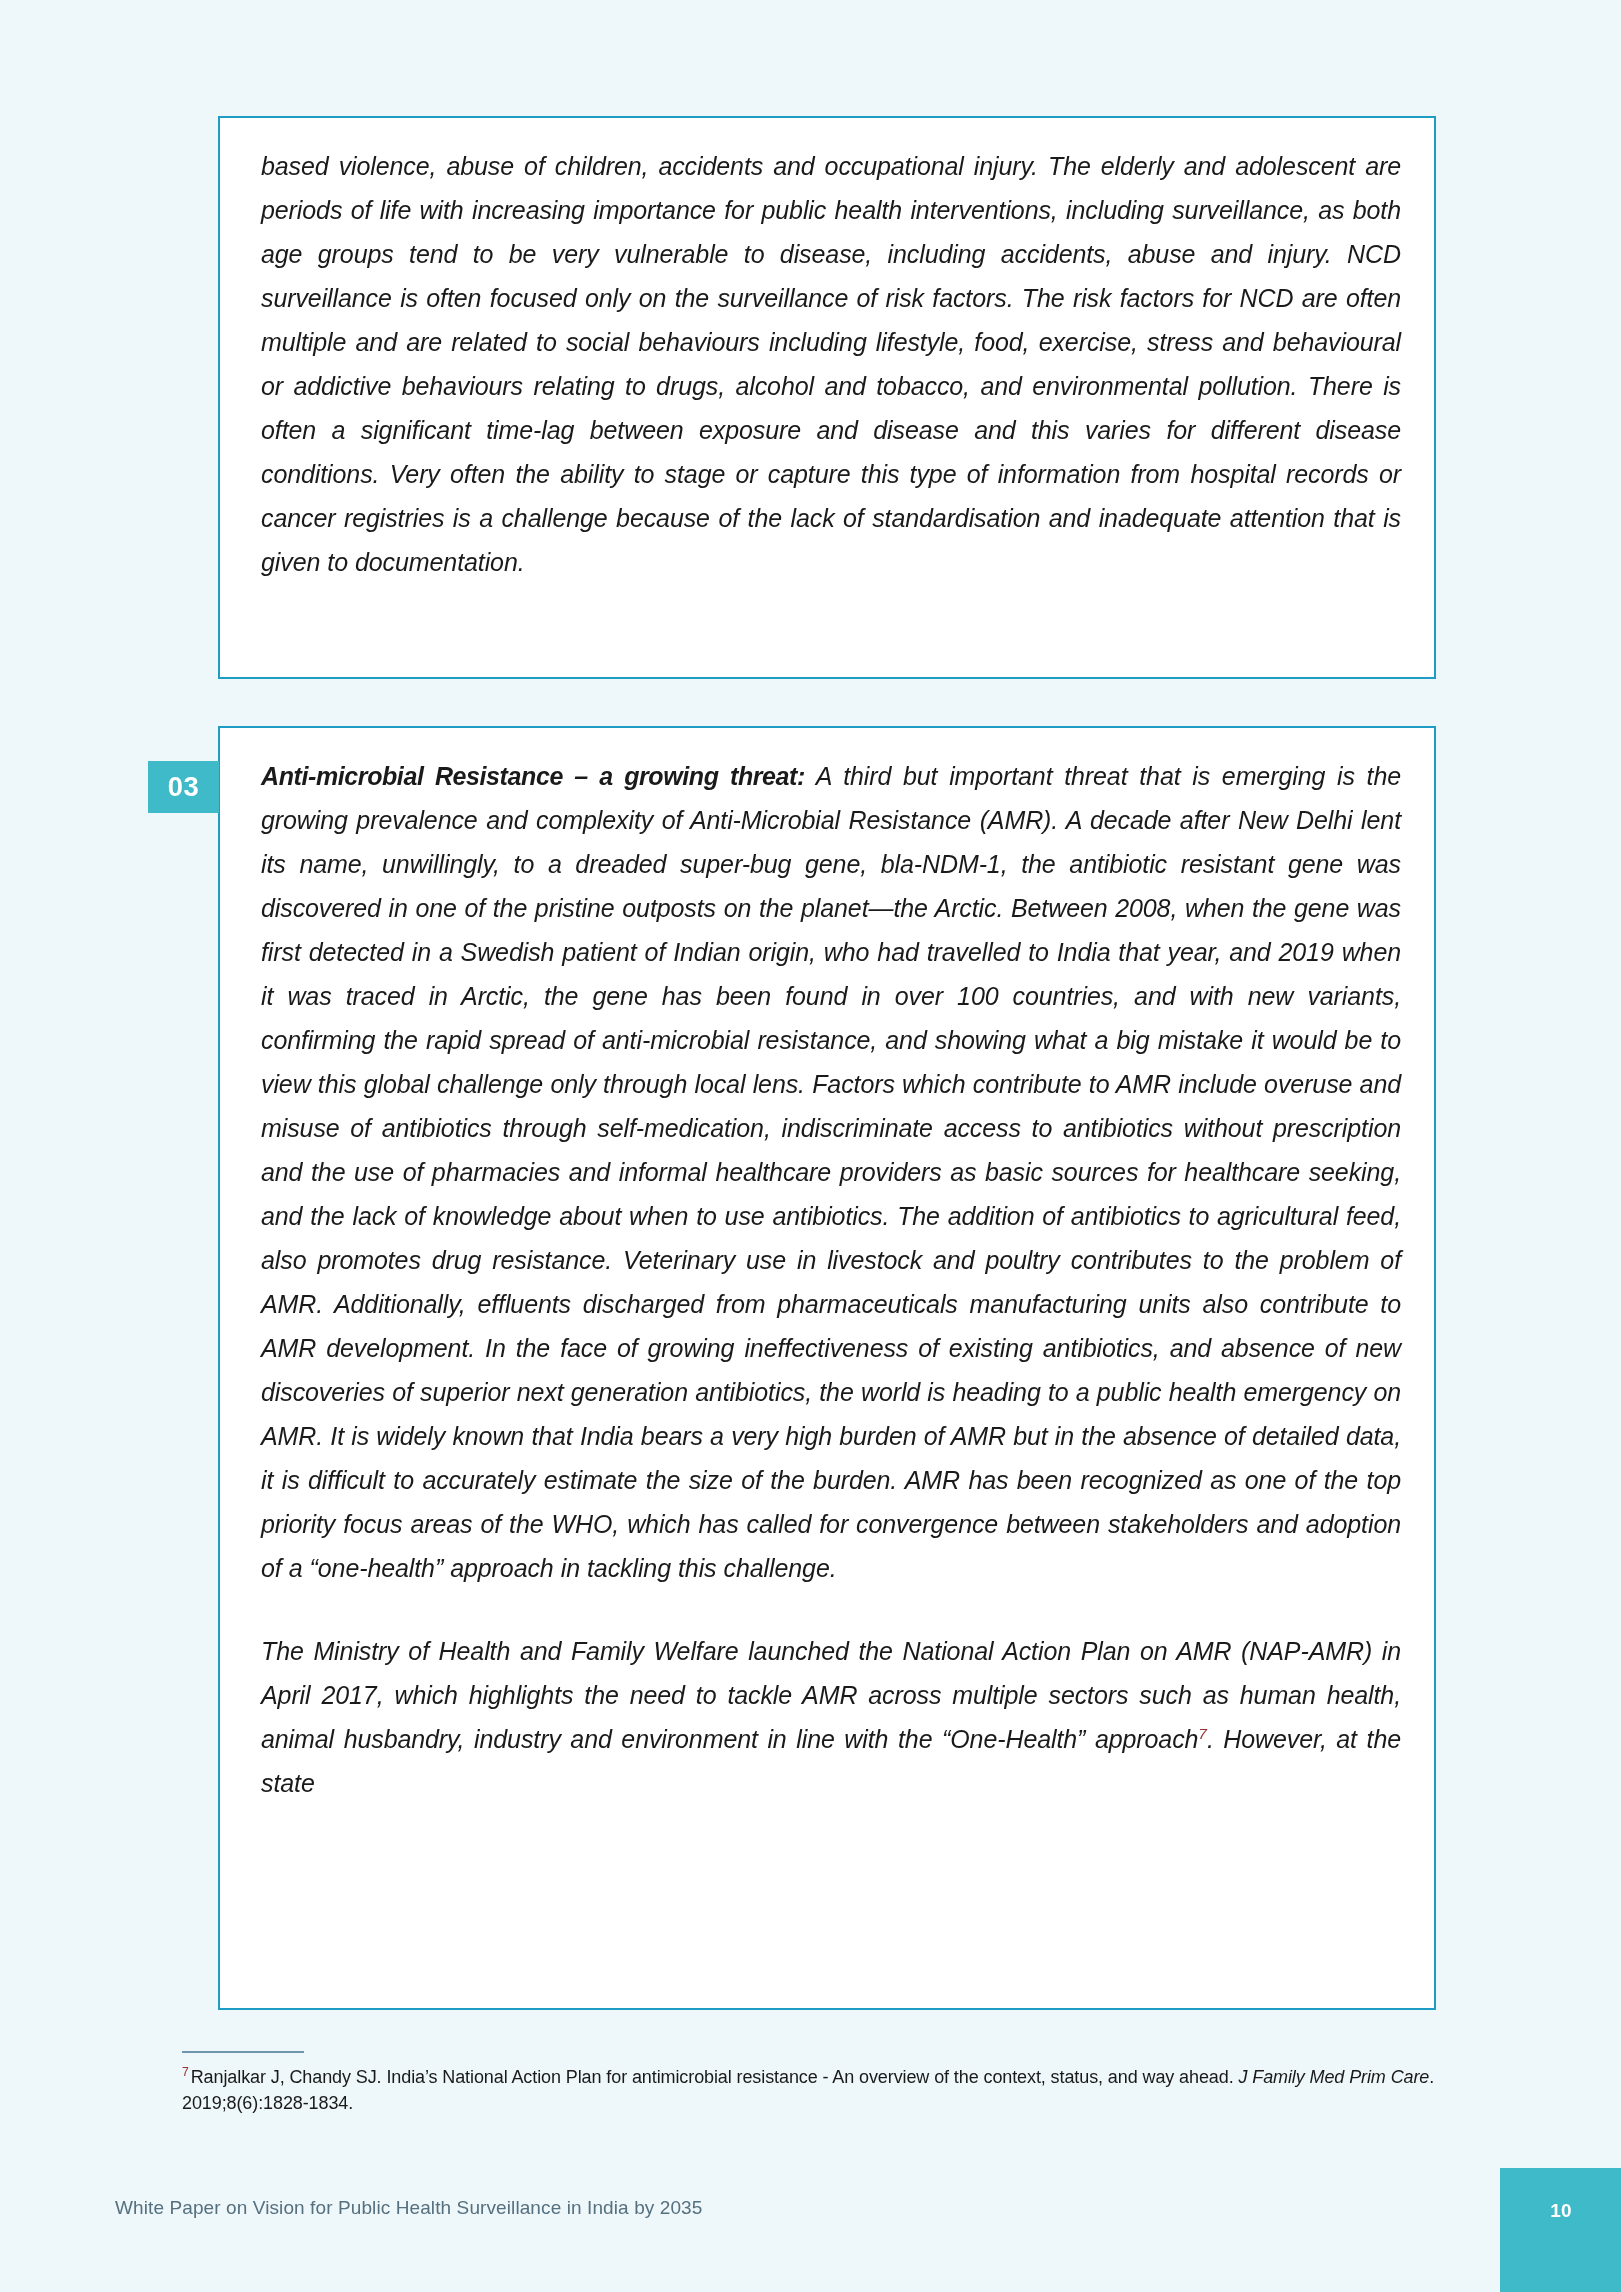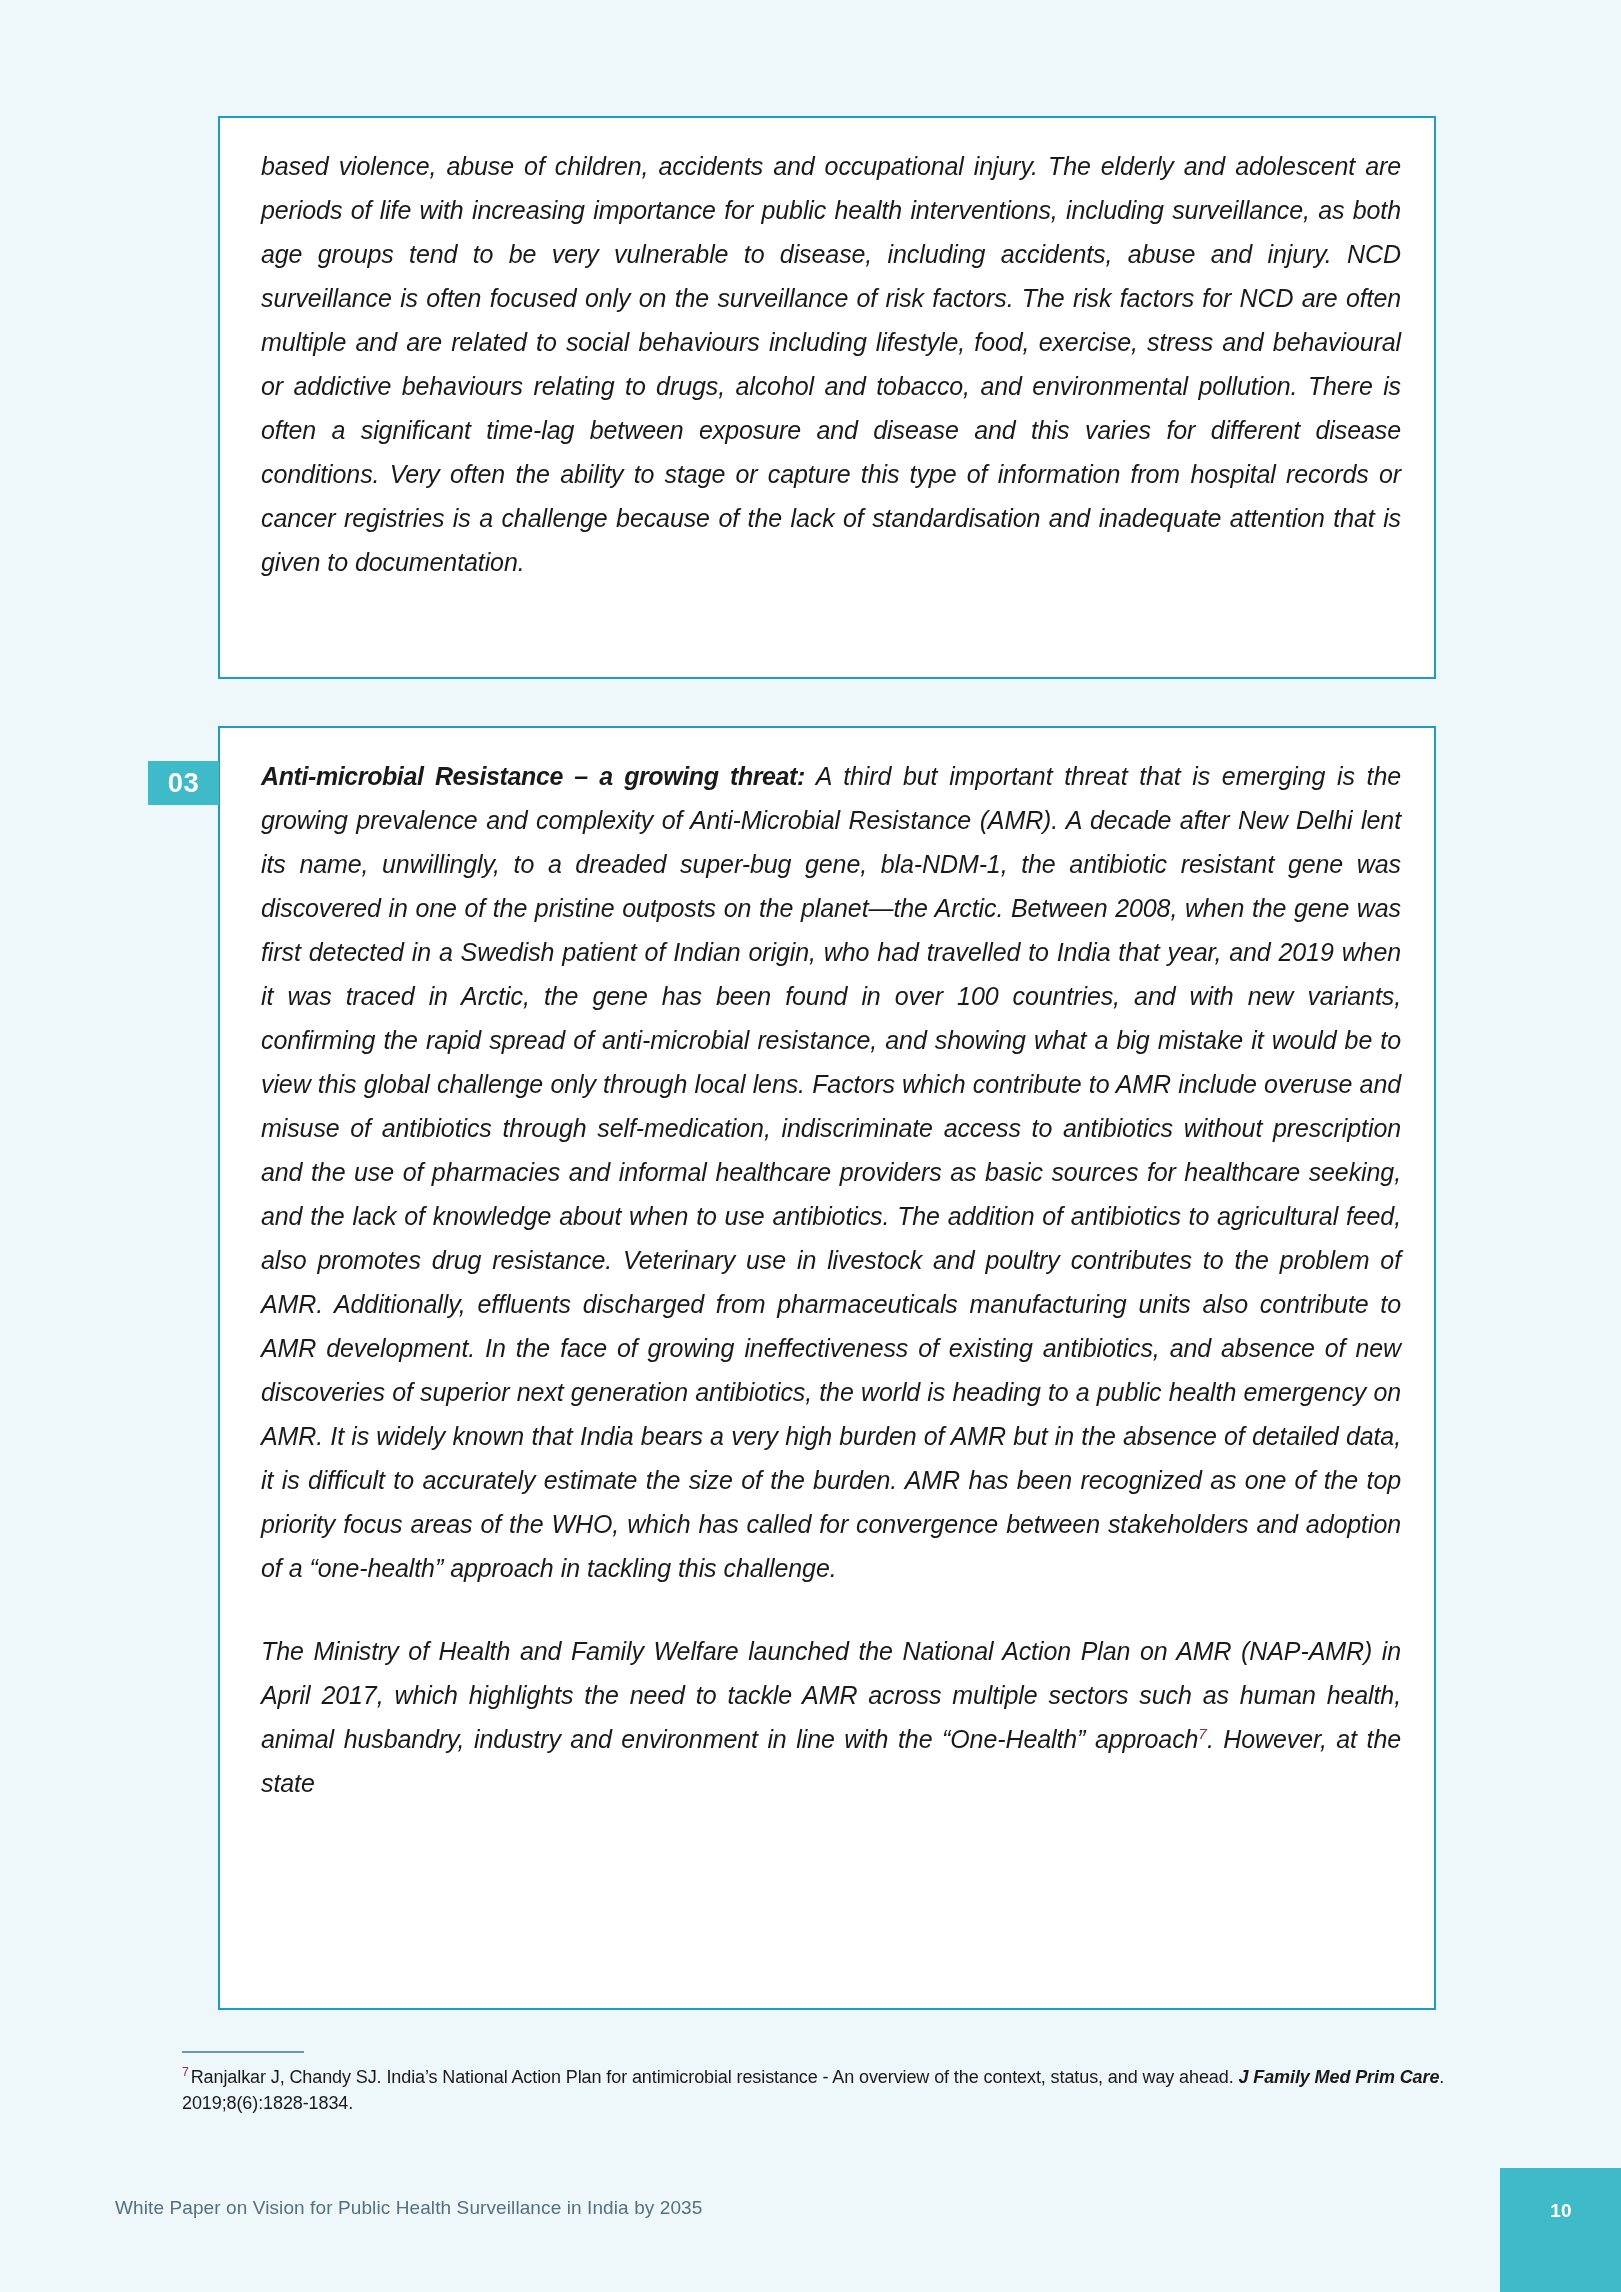--- a/index.html
+++ b/index.html
@@ -70,21 +70,21 @@
     vertical-align: super;
     line-height: 0;
   }
 
   
   #section-badge {
     position: absolute;
     left: 148px;
     top: 761px;
     width: 71px;
-    height: 44px;
+    height: 52px;
     background: #3ebac8;
     color: #ffffff;
     font-weight: bold;
     font-size: 27.4px;
     letter-spacing: 0.5px;
     display: flex;
     align-items: center;
     justify-content: center;
     z-index: 5;
     box-sizing: border-box;
@@ -114,21 +114,20 @@
   }
   .footnote-text sup {
     font-size: 0.68em;
     color: #9b2f33;
     vertical-align: super;
     line-height: 0;
     margin-right: 2px;
   }
   .footnote-italic {
     font-style: italic;
-    font-weight: bold;
   }
 
   
   #running-title {
     position: absolute;
     left: 115px;
     top: 2197px;
     font-size: 19px;
     color: #55707f;
     font-family: "Liberation Sans", sans-serif;

